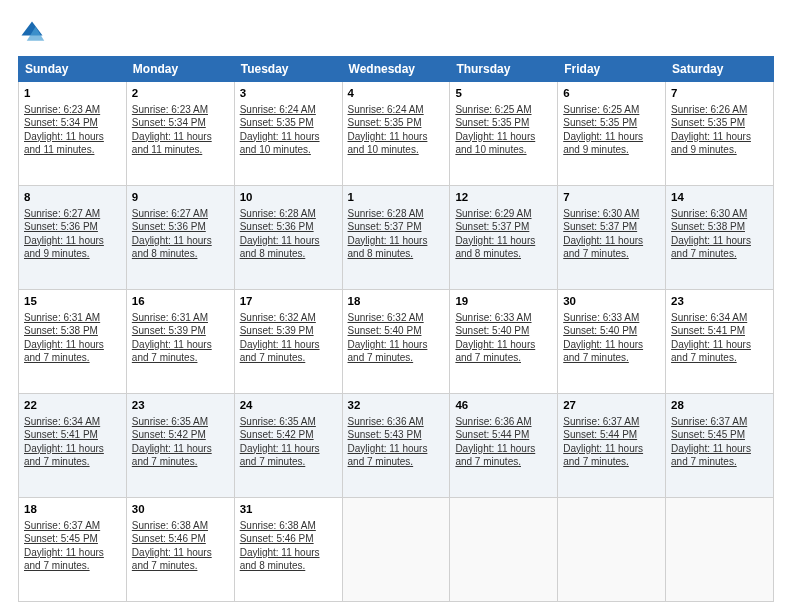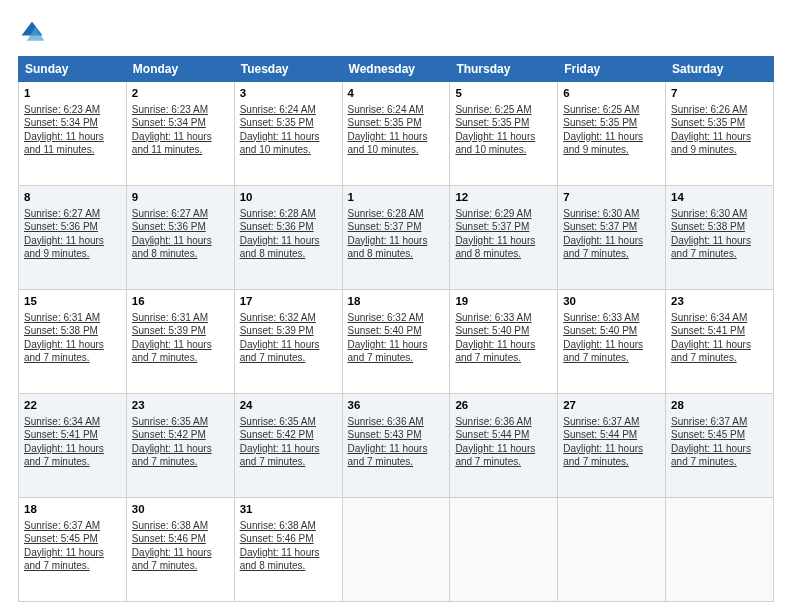--- a/index.html
+++ b/index.html
@@ -326,29 +326,29 @@
         </td>
           <td>
           <span class="day-num">24</span>
           <div class="day-info">
             Sunrise: 6:35 AM<br>
             Sunset: 5:42 PM<br>
             Daylight: 11 hours and 7 minutes.
           </div>
         </td>
           <td>
-          <span class="day-num">36</span>
+          <span class="day-num">32</span>
           <div class="day-info">
             Sunrise: 6:36 AM<br>
             Sunset: 5:43 PM<br>
             Daylight: 11 hours and 7 minutes.
           </div>
         </td>
           <td>
-          <span class="day-num">26</span>
+          <span class="day-num">46</span>
           <div class="day-info">
             Sunrise: 6:36 AM<br>
             Sunset: 5:44 PM<br>
             Daylight: 11 hours and 7 minutes.
           </div>
         </td>
           <td>
           <span class="day-num">27</span>
           <div class="day-info">
             Sunrise: 6:37 AM<br>

